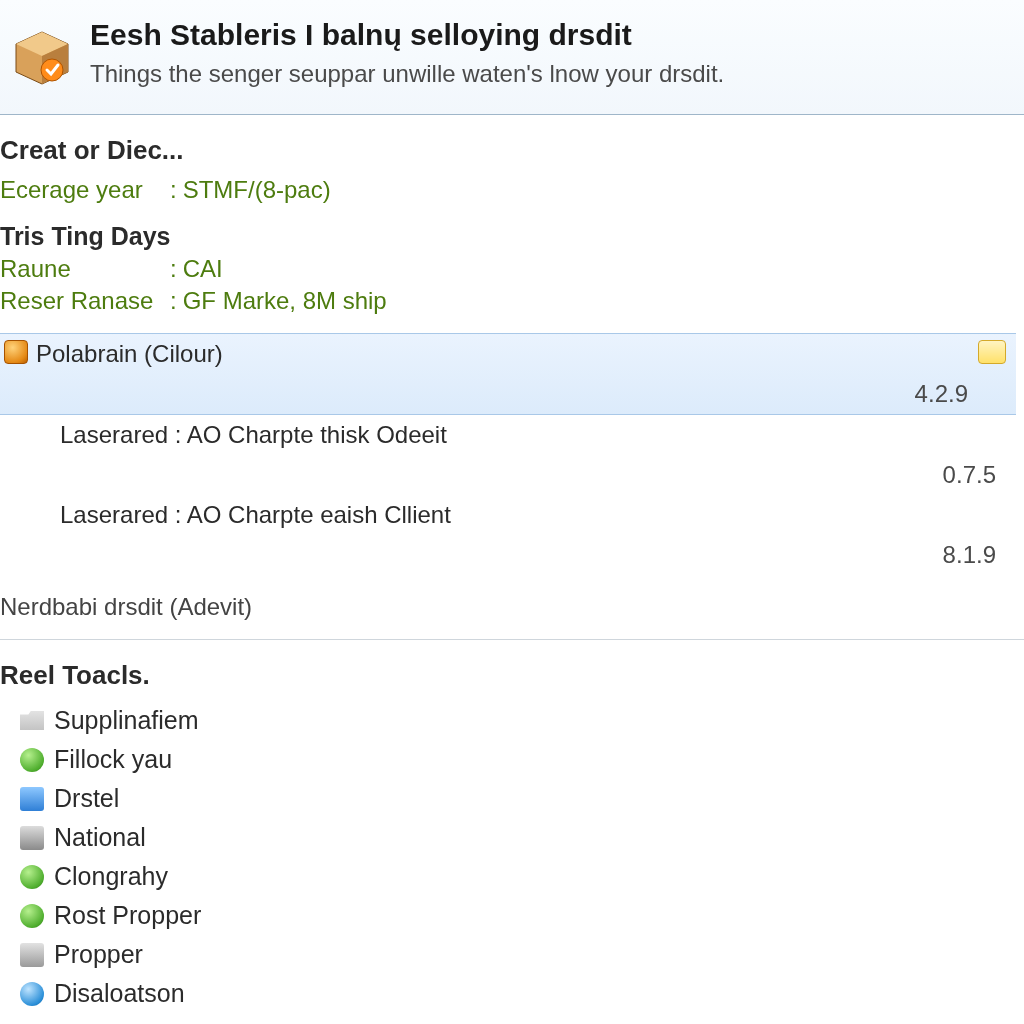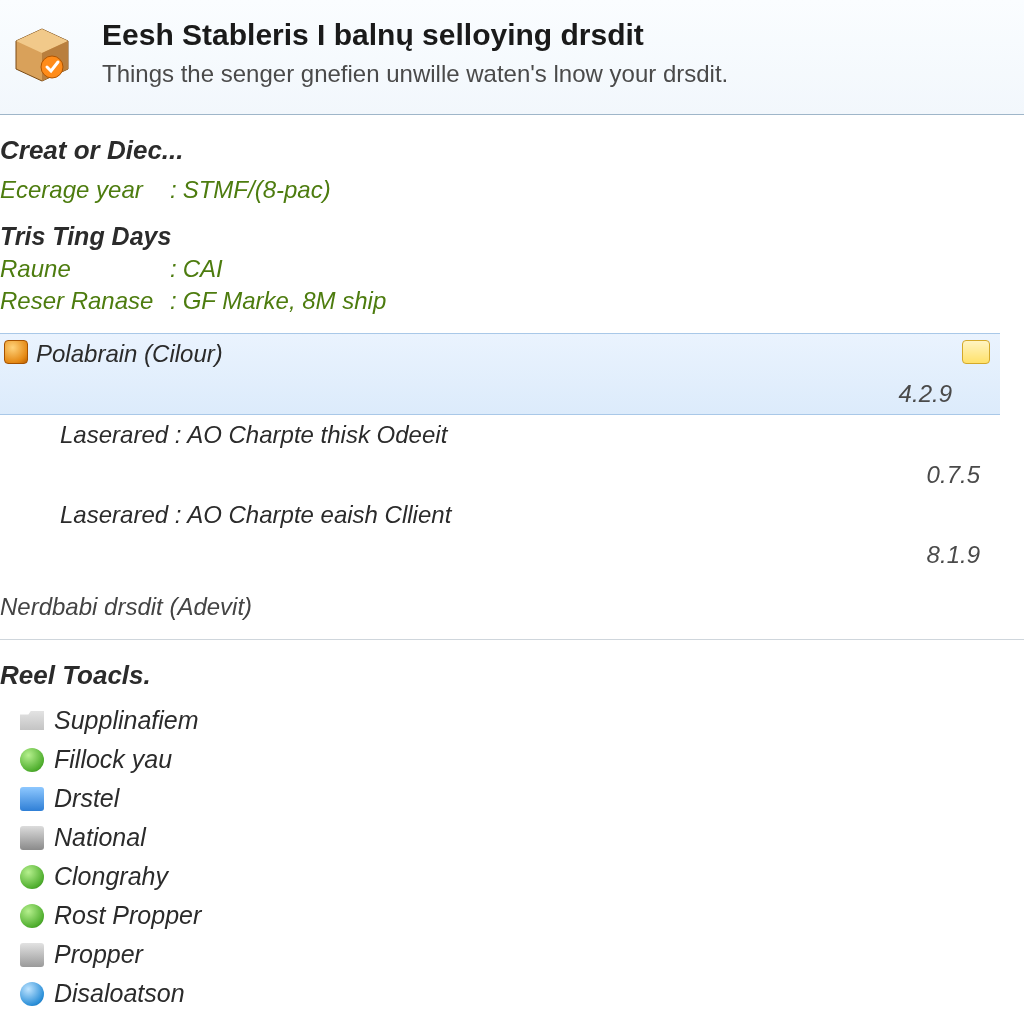--- a/index.html
+++ b/index.html
@@ -9,22 +9,22 @@
     font-family: "Segoe UI", Tahoma, sans-serif;
     font-size: 22px;
     color: #2b2b2b;
     background: #ffffff;
     overflow: hidden;
   }
 
   
   .header {
     display: flex;
-    align-items: center;
-    gap: 30px;
+    align-items: flex-end;
+    gap: 18px;
     padding: 18px 14px 26px 12px;
     background: linear-gradient(#fafdff, #f2f7fc);
     border-bottom: 1px solid #9fb6c9;
   }
   .header .icon-box {
     width: 60px; height: 60px;
     position: relative;
     flex: 0 0 auto;
     margin-top: 4px;
   }
@@ -34,22 +34,21 @@
     color: #1a1a1a;
     margin-bottom: 8px;
   }
   .header p {
     font-size: 24px;
     color: #4a4a4a;
   }
 
   
   .section {
-    padding: 14px 24px 10px 0;
-    font-style: italic;
+    padding: 14px 8px 10px 0;
   }
   .section-title {
     font-size: 26px;
     font-weight: 700;
     margin: 6px 0 10px 0;
   }
   .hr { border-top: 1px solid #cfd6dc; }
 
   
   .kv {
@@ -135,21 +134,21 @@
     <svg viewBox="0 0 60 60" width="60" height="60">
       <polygon points="30,4 56,16 56,44 30,56 4,44 4,16" fill="#d9a15a" stroke="#7a4b16" stroke-width="1"></polygon>
       <polygon points="30,4 56,16 30,28 4,16" fill="#f1c98a"></polygon>
       <polygon points="30,28 56,16 56,44 30,56" fill="#b97f3e"></polygon>
       <circle cx="40" cy="42" r="11" fill="#ff8c1a" stroke="#b05400" stroke-width="1"></circle>
       <path d="M35 42 l4 4 l7 -9" stroke="#fff" stroke-width="3" fill="none" stroke-linecap="round"></path>
     </svg>
   </div>
   <div>
     <h1>Eesh Stableris I balnų selloying drsdit</h1>
-    <p>Things the senger gnefien unwille waten's lnow your drsdit.</p>
+    <p>Things the senger seuppar unwille waten's lnow your drsdit.</p>
   </div>
 </div>
 
 <div class="section">
   <div class="section-title">Creat or Diec...</div>
 
   <div class="kv">
     <span class="k">Ecerage year</span>
     <span class="sep">:</span>
     <span>STMF/(8-pac)</span>

